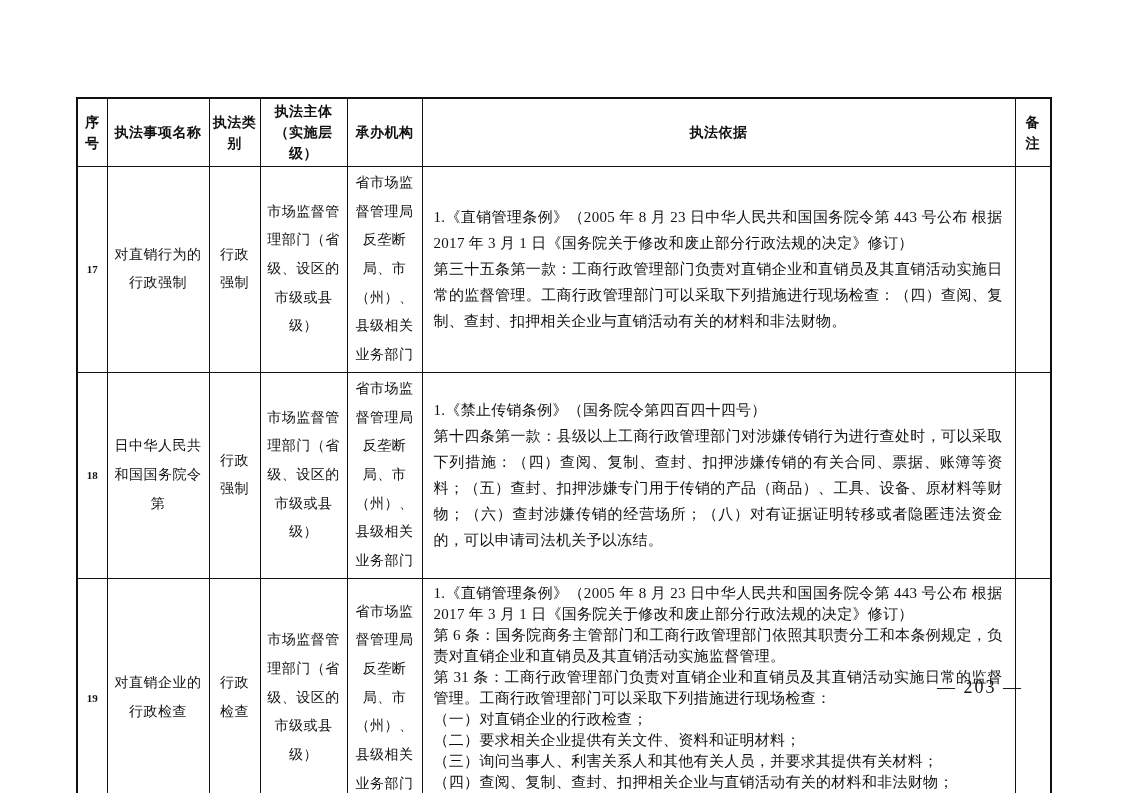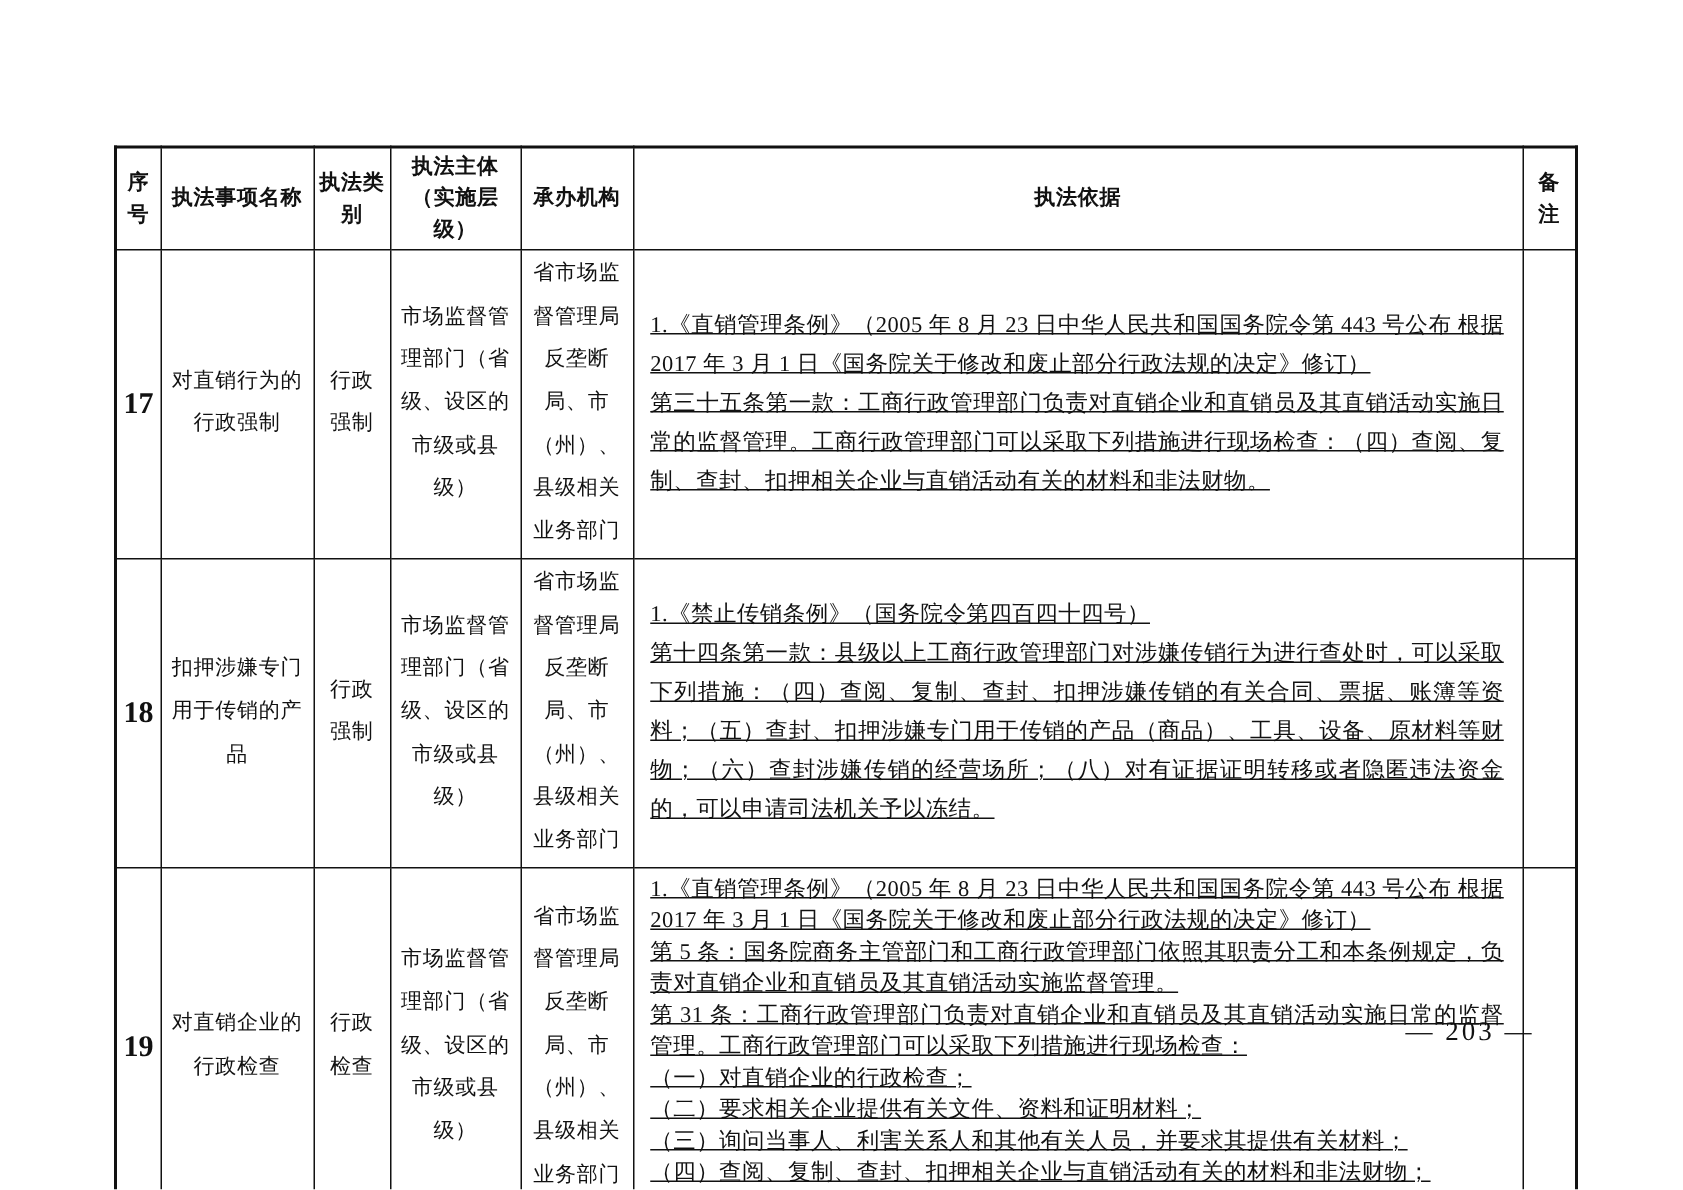--- a/index.html
+++ b/index.html
@@ -46,34 +46,33 @@
     padding: 2px 4px;
     line-height: 2.0;
     letter-spacing: 0.5px;
   }
   tr.hdr-row { height: 46px; }
   tr.row-17 { height: 162px; }
   tr.row-18 { height: 152px; }
   tr.row-19 { height: 240px; }
   td.cell-index {
     font-weight: bold;
-    font-size: 20px;
+    font-size: 11px;
     letter-spacing: 0;
   }
   td.cell-basis {
     text-align: justify;
     vertical-align: middle;
     padding: 4px 12px 4px 11px;
     font-size: 15px;
   }
   td.cell-basis p {
     margin: 0;
     line-height: 26px;
     letter-spacing: 0.3px;
-    text-decoration: underline;
   }
   tr.row-19 td.cell-basis p {
     line-height: 21px;
   }
   td.cell-name, td.cell-category, td.cell-subject, td.cell-agency {
     line-height: 2.05;
   }
   .page-number {
     position: absolute;
     top: 677px;
@@ -117,39 +116,39 @@
         <td class="cell-subject">市场监督管理部门（省级、设区的市级或县级）</td>
         <td class="cell-agency">省市场监督管理局反垄断局、市（州）、县级相关业务部门</td>
         <td class="cell-basis">
           <p>1.《直销管理条例》（2005 年 8 月 23 日中华人民共和国国务院令第 443 号公布 根据 2017 年 3 月 1 日《国务院关于修改和废止部分行政法规的决定》修订）</p>
           <p>第三十五条第一款：工商行政管理部门负责对直销企业和直销员及其直销活动实施日常的监督管理。工商行政管理部门可以采取下列措施进行现场检查：（四）查阅、复制、查封、扣押相关企业与直销活动有关的材料和非法财物。</p>
         </td>
         <td class="cell-note"></td>
       </tr>
       <tr class="row-18">
         <td class="cell-index">18</td>
-        <td class="cell-name">扣押涉嫌专门用于传销的产品</td>
+        <td class="cell-name">日中华人民共和国国务院令第</td>
         <td class="cell-category">行政强制</td>
         <td class="cell-subject">市场监督管理部门（省级、设区的市级或县级）</td>
         <td class="cell-agency">省市场监督管理局反垄断局、市（州）、县级相关业务部门</td>
         <td class="cell-basis">
           <p>1.《禁止传销条例》（国务院令第四百四十四号）</p>
           <p>第十四条第一款：县级以上工商行政管理部门对涉嫌传销行为进行查处时，可以采取下列措施：（四）查阅、复制、查封、扣押涉嫌传销的有关合同、票据、账簿等资料；（五）查封、扣押涉嫌专门用于传销的产品（商品）、工具、设备、原材料等财物；（六）查封涉嫌传销的经营场所；（八）对有证据证明转移或者隐匿违法资金的，可以申请司法机关予以冻结。</p>
         </td>
         <td class="cell-note"></td>
       </tr>
       <tr class="row-19">
         <td class="cell-index">19</td>
         <td class="cell-name">对直销企业的行政检查</td>
         <td class="cell-category">行政检查</td>
         <td class="cell-subject">市场监督管理部门（省级、设区的市级或县级）</td>
         <td class="cell-agency">省市场监督管理局反垄断局、市（州）、县级相关业务部门</td>
         <td class="cell-basis">
           <p>1.《直销管理条例》（2005 年 8 月 23 日中华人民共和国国务院令第 443 号公布 根据 2017 年 3 月 1 日《国务院关于修改和废止部分行政法规的决定》修订）</p>
-          <p>第 5 条：国务院商务主管部门和工商行政管理部门依照其职责分工和本条例规定，负责对直销企业和直销员及其直销活动实施监督管理。</p>
+          <p>第 6 条：国务院商务主管部门和工商行政管理部门依照其职责分工和本条例规定，负责对直销企业和直销员及其直销活动实施监督管理。</p>
           <p>第 31 条：工商行政管理部门负责对直销企业和直销员及其直销活动实施日常的监督管理。工商行政管理部门可以采取下列措施进行现场检查：</p>
           <p>（一）对直销企业的行政检查；</p>
           <p>（二）要求相关企业提供有关文件、资料和证明材料；</p>
           <p>（三）询问当事人、利害关系人和其他有关人员，并要求其提供有关材料；</p>
           <p>（四）查阅、复制、查封、扣押相关企业与直销活动有关的材料和非法财物；</p>
           <p>（五）检查有关人员的直销培训员证、直销员证等证件。</p>
         </td>
         <td class="cell-note"></td>
       </tr>
     </tbody>

